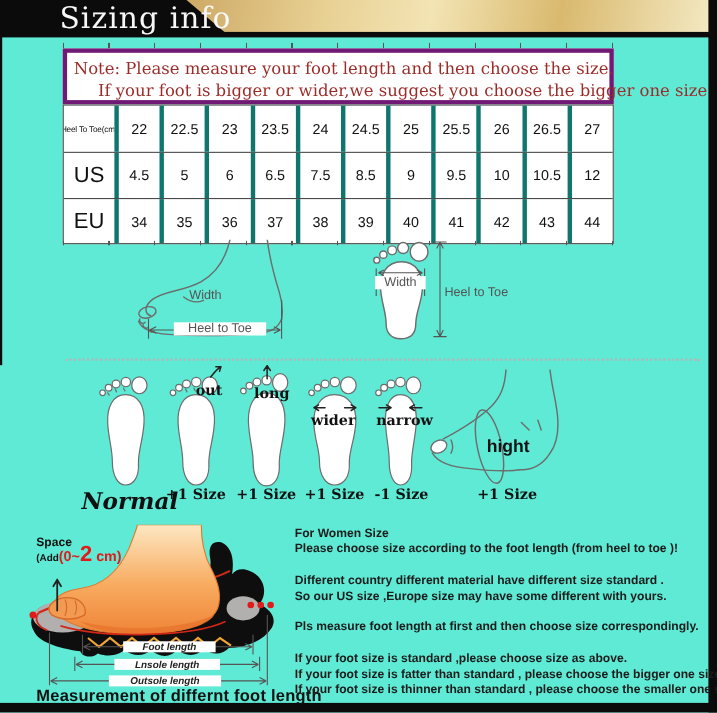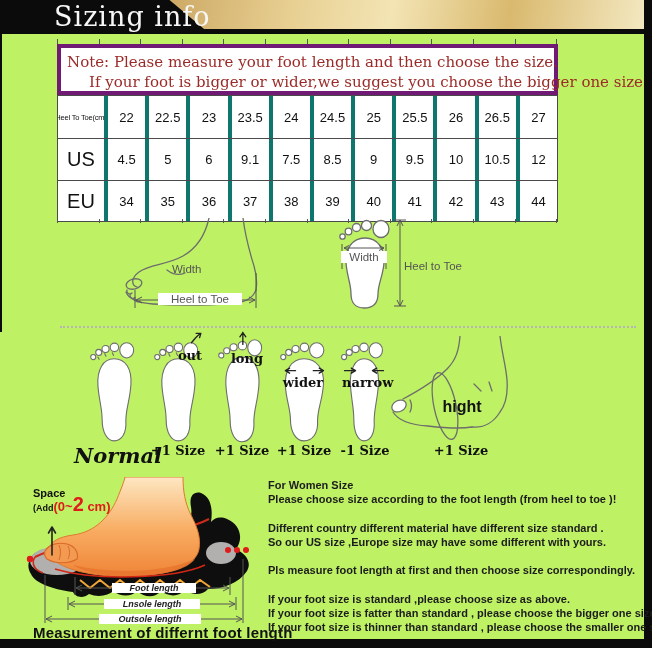--- a/index.html
+++ b/index.html
@@ -1,16 +1,16 @@
 <!DOCTYPE html>
 <html><head>
 <meta charset="utf-8">
 <style>
   html,body{margin:0;padding:0;background:#e9e9e9;}
-  #canvas{position:relative;width:652px;height:648px;background:#bef264;overflow:hidden;
+  #canvas{position:relative;width:652px;height:648px;background:#5eead4;overflow:hidden;
           font-family:"Liberation Sans",sans-serif;}
 
   
   .header{position:absolute;left:0;top:0;width:652px;height:34px;background:#0b0b0b;}
   .gold-ribbon{position:absolute;left:0;top:0;width:652px;height:29px;
     background:linear-gradient(100deg,#8f6f3a 0%,#c8a25c 22%,#e8d093 45%,#f3e4b4 60%,#d9b96e 78%,#f5ebc6 100%);
     clip-path:polygon(26% 0,100% 0,100% 100%,31.3% 100%);}
   .header-title{position:absolute;left:54px;top:1px;color:#f7f7f7;font-family:"DejaVu Serif",serif;
     font-size:27px;letter-spacing:1px;}
 
@@ -107,21 +107,21 @@
         <div class="tcell">25.5</div>
         <div class="tcell">26</div>
         <div class="tcell">26.5</div>
         <div class="tcell">27</div>
       </div>
     <div class="trow trow-1">
       <div class="tlabel tlabel-big">US</div>
     <div class="tcell">4.5</div>
         <div class="tcell">5</div>
         <div class="tcell">6</div>
-        <div class="tcell">9.1</div>
+        <div class="tcell">6.5</div>
         <div class="tcell">7.5</div>
         <div class="tcell">8.5</div>
         <div class="tcell">9</div>
         <div class="tcell">9.5</div>
         <div class="tcell">10</div>
         <div class="tcell">10.5</div>
         <div class="tcell">12</div>
       </div>
     <div class="trow trow-2">
       <div class="tlabel tlabel-big">EU</div>

